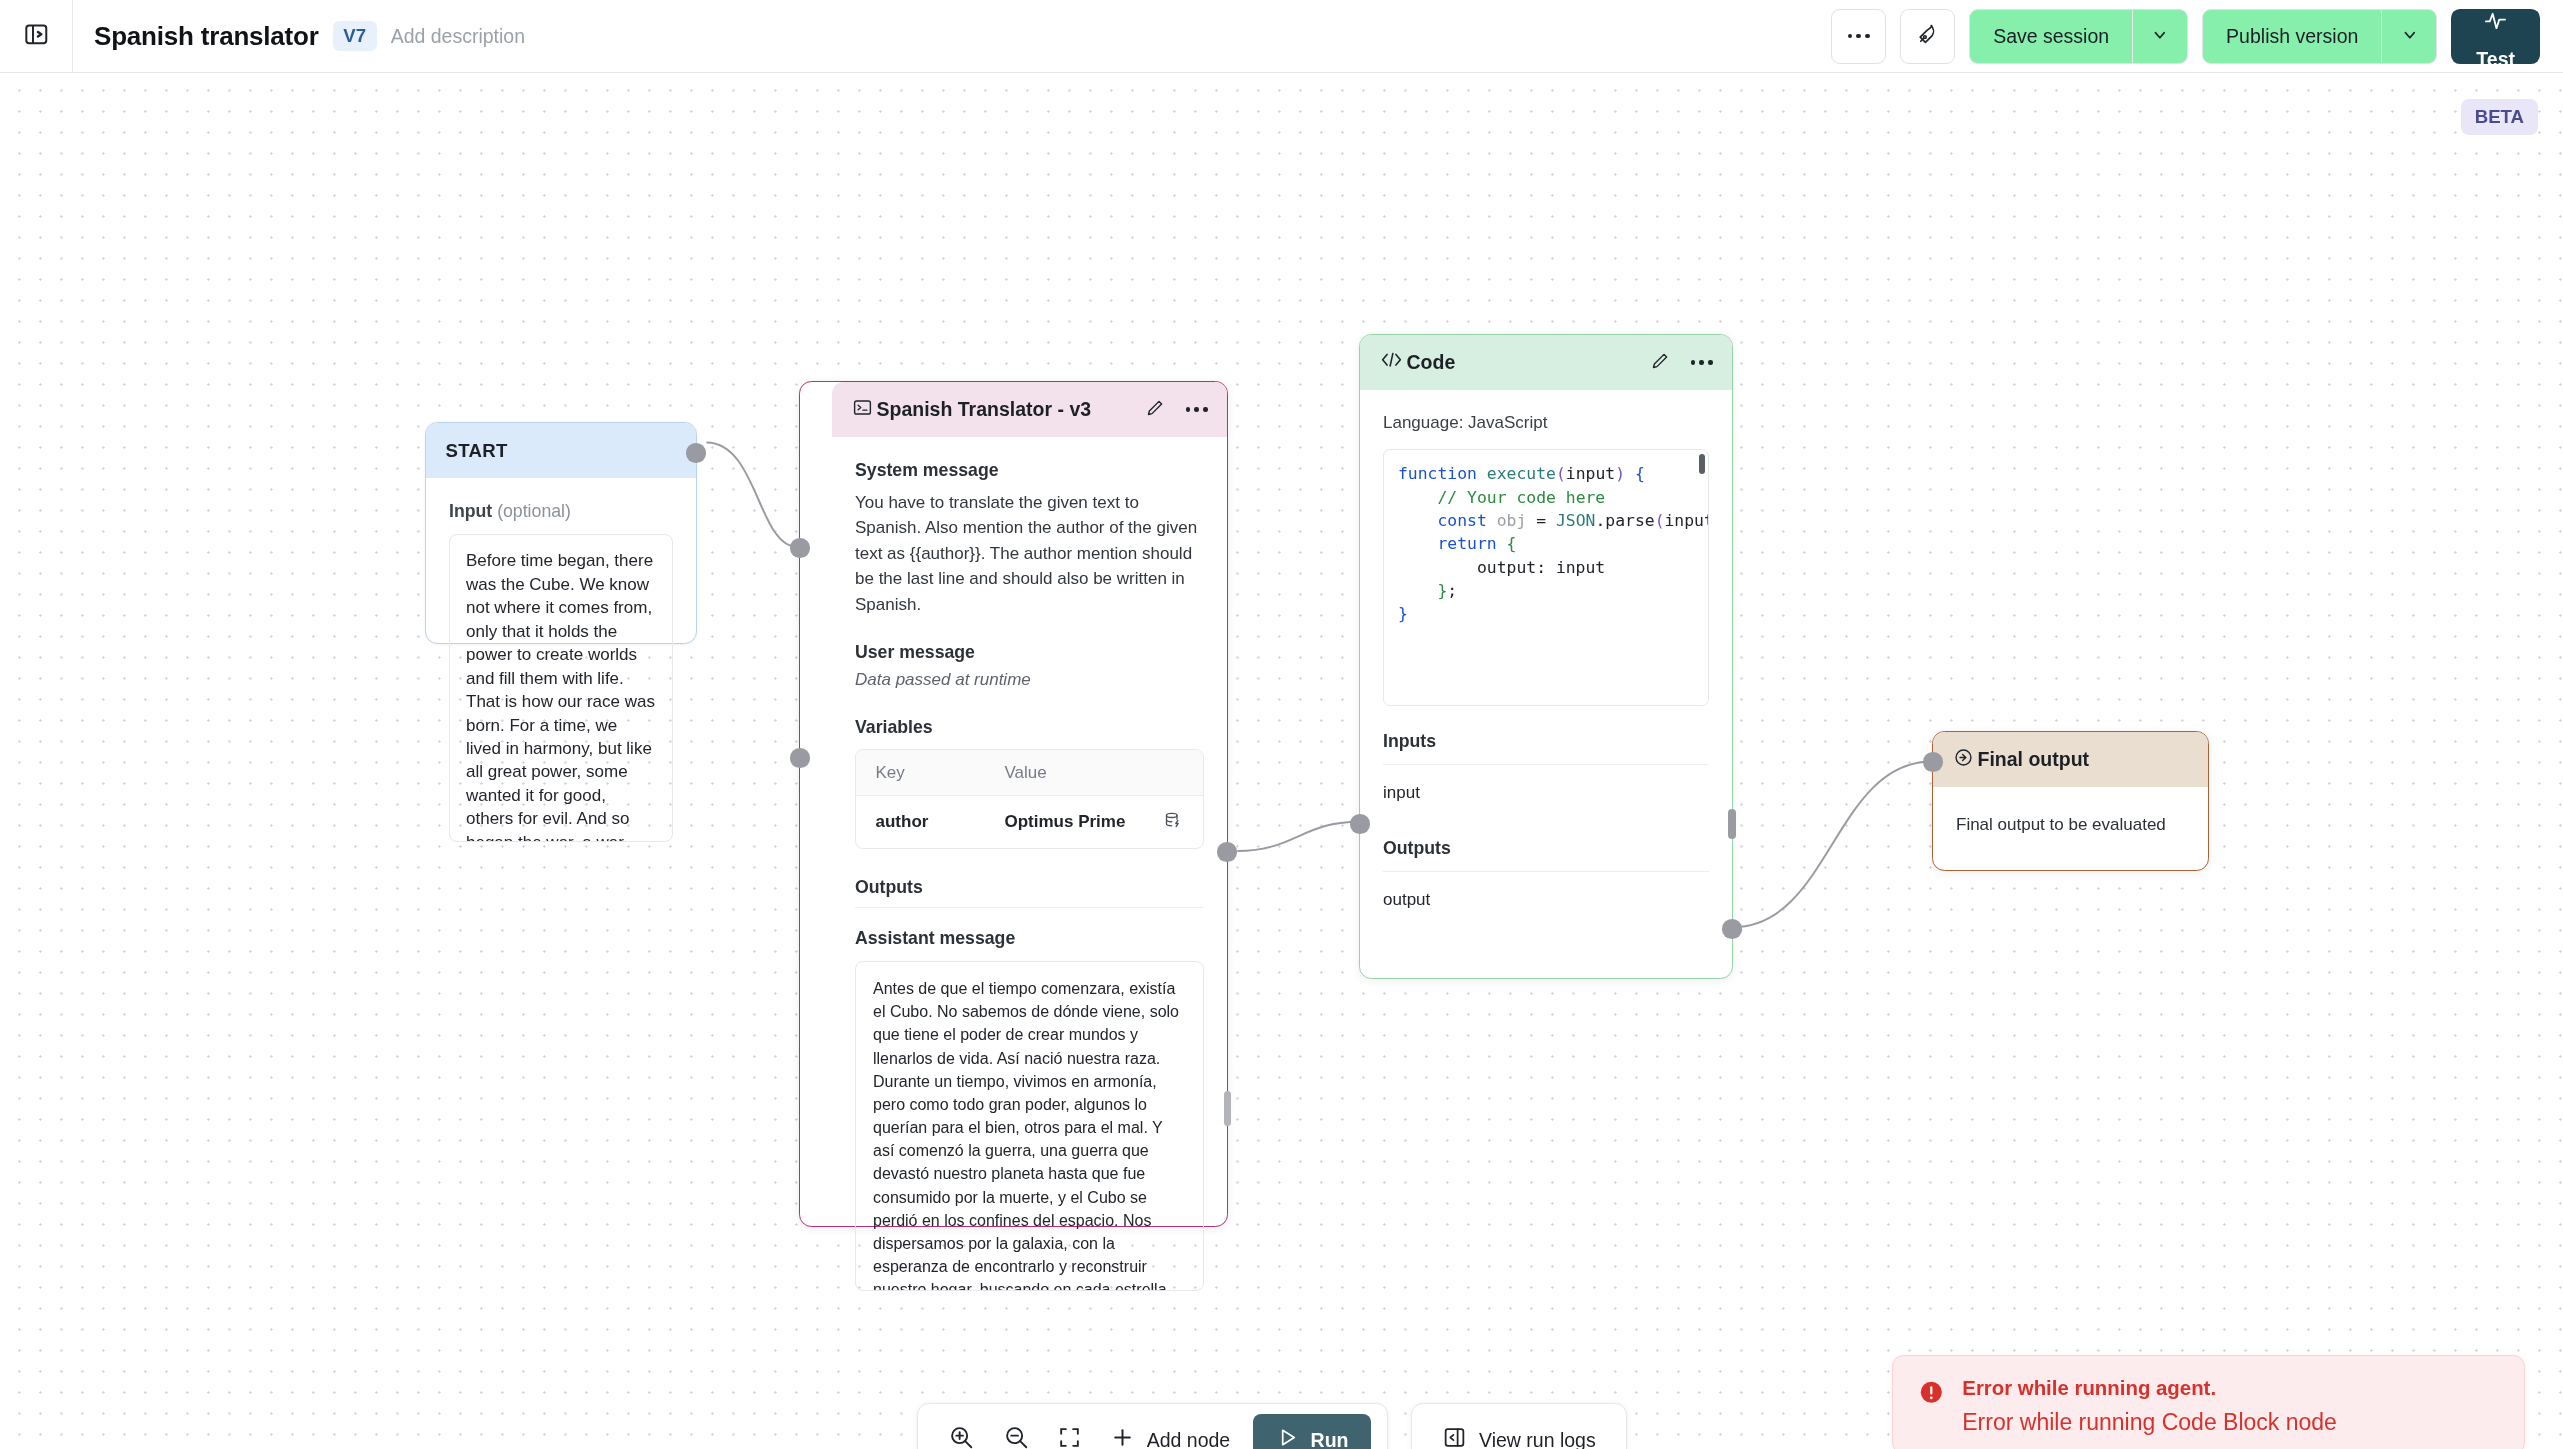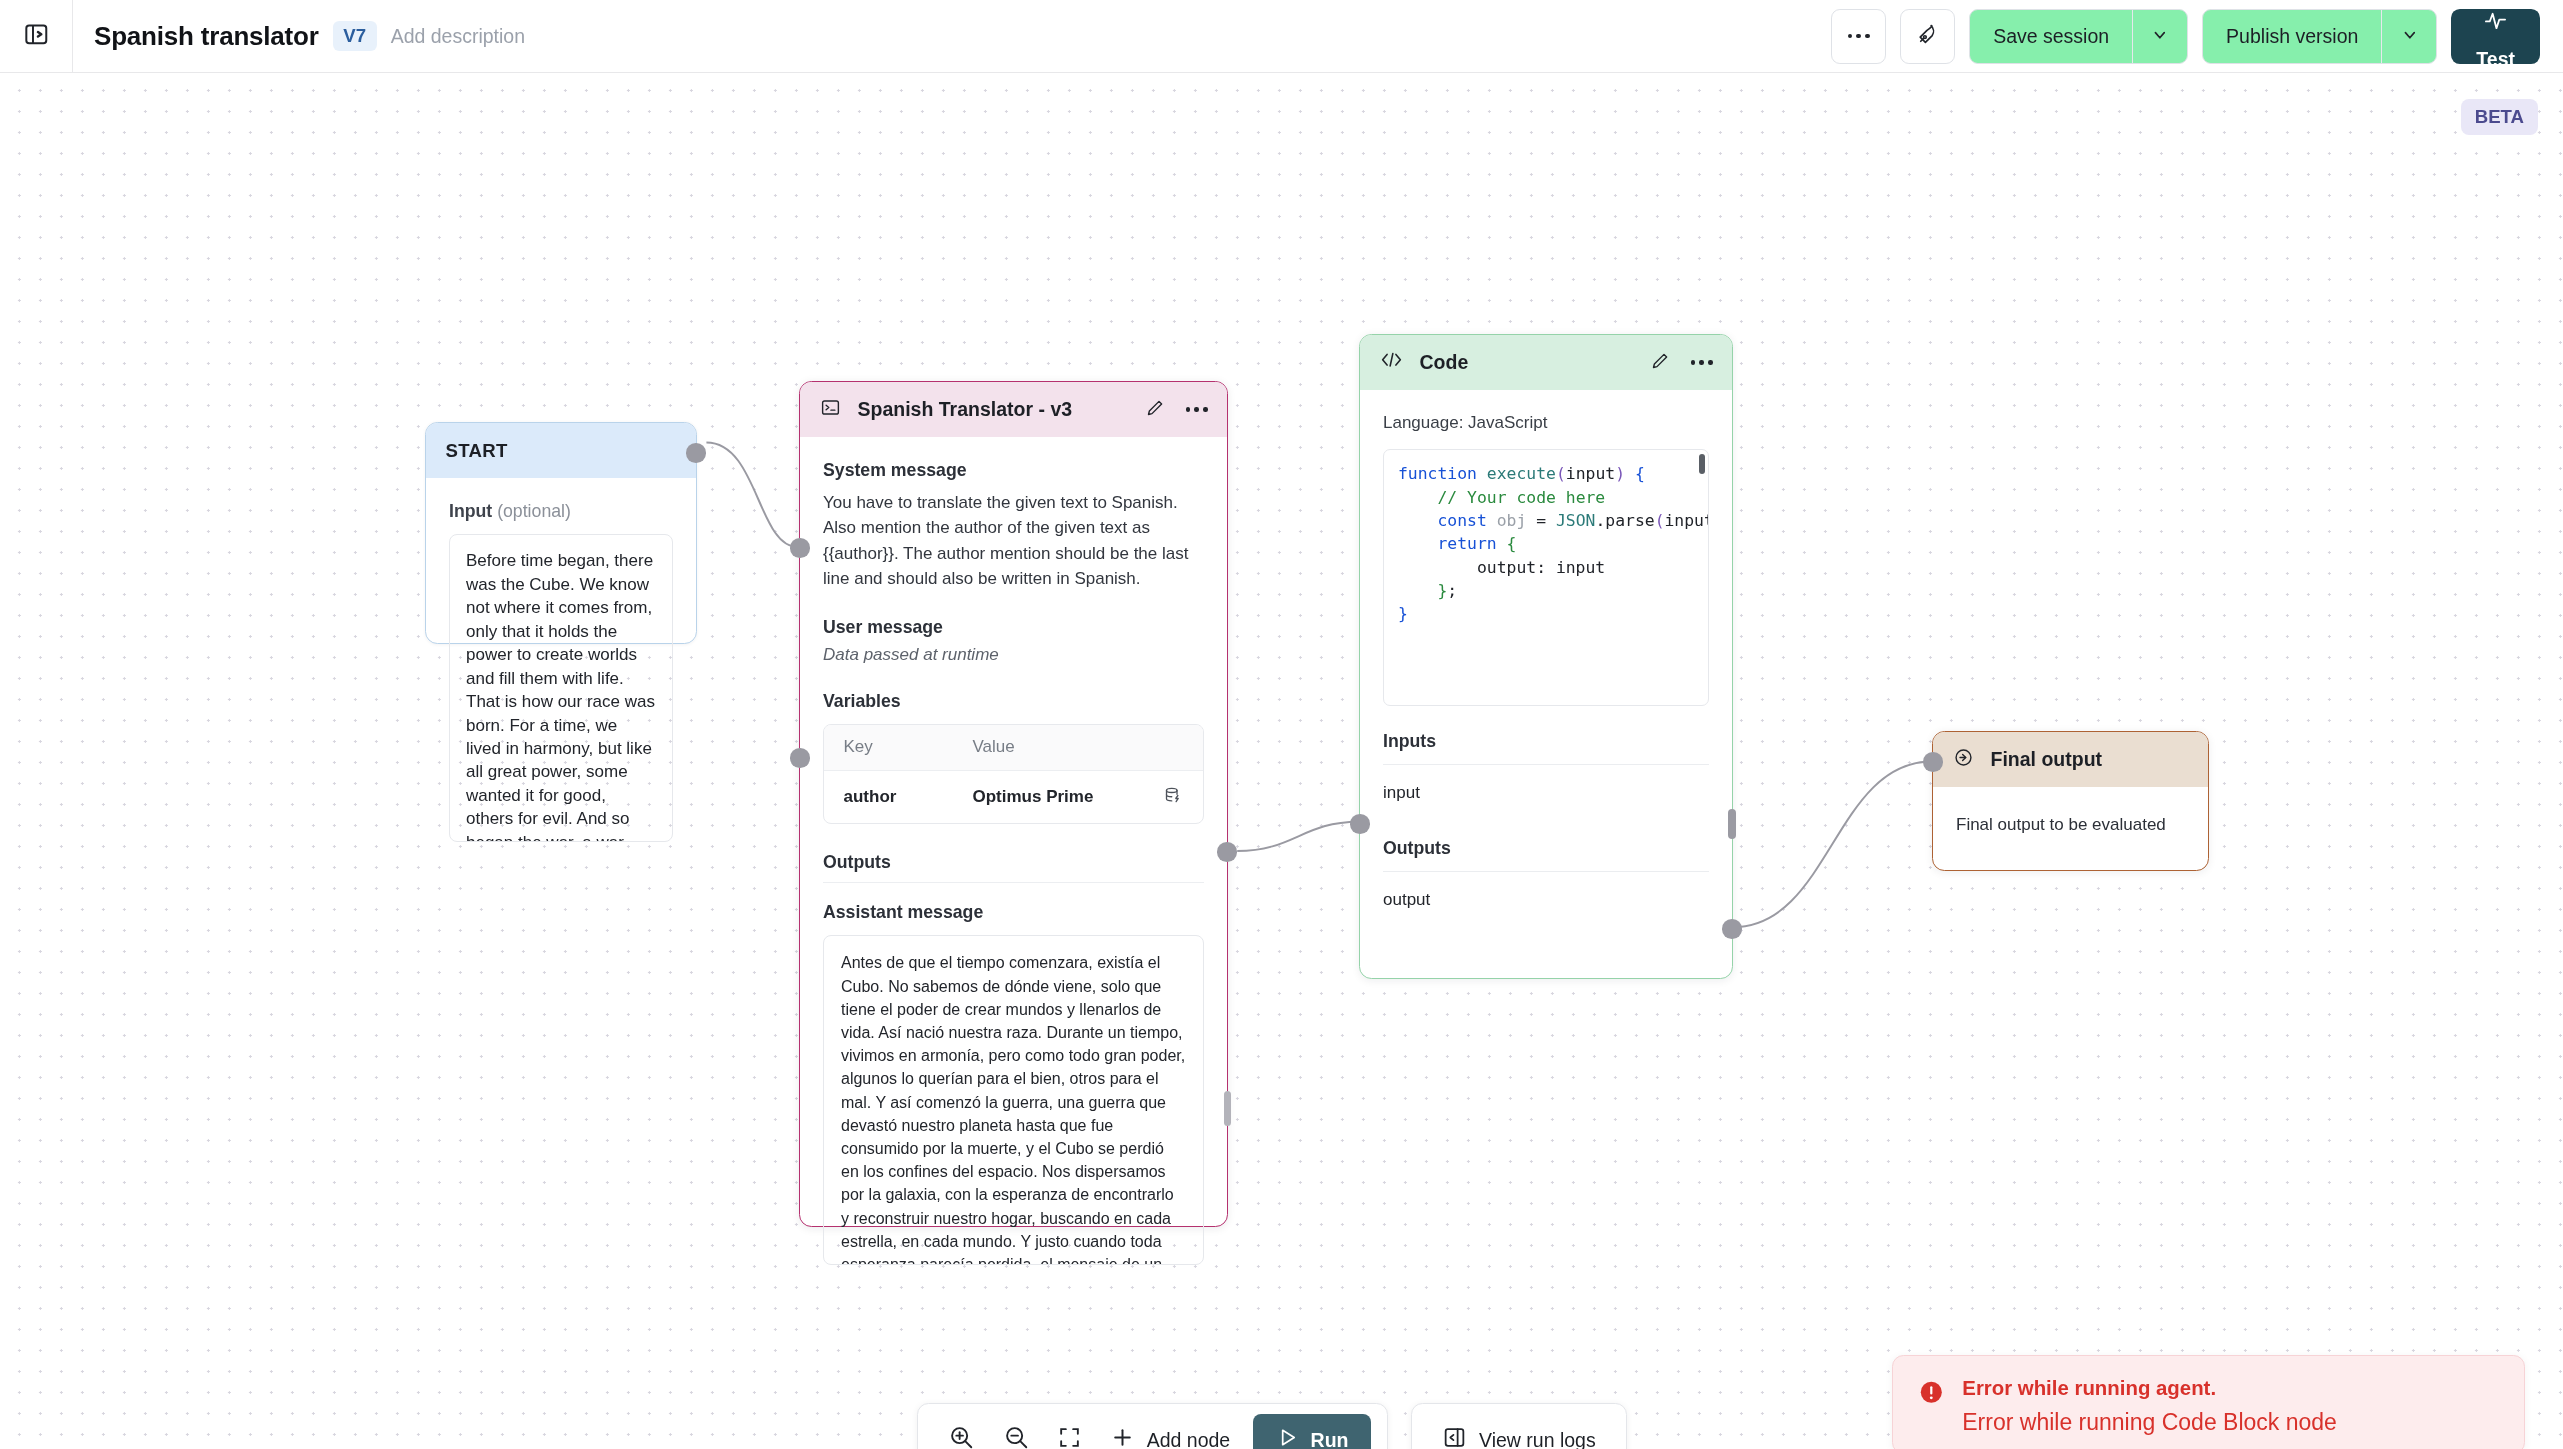--- a/index.html
+++ b/index.html
@@ -76,21 +76,21 @@
     position: absolute; top: 26px; right: 25px;
     background: #e9e7f7; color: #4b4a8e;
     font-size: 18.6px; font-weight: 600;
     padding: 7px 14px; border-radius: 8px;
   }
 
   svg.edges { position: absolute; inset: 0; width: 2563px; height: 1377px; pointer-events: none; }
 
   .node { position: absolute; background: #fff; border-radius: 12.4px; }
   .node-head {
-    display: flex; align-items: center; gap: 17px;
+    display: flex; align-items: center; gap: 4px;
     padding: 0 19.5px; height: 55px;
     border-radius: 11.5px 11.5px 0 0;
     font-size: 19.5px; font-weight: 600; color: #1d2026;
   }
   .node-head .hd-actions { margin-left: auto; display: flex; align-items: center; gap: 19.5px; }
   .node-body { padding: 23px 23px 23px 23px; }
 
   .port {
     position: absolute; width: 19.5px; height: 19.5px;
     background: #9a9aa2; border-radius: 50%;
@@ -111,20 +111,21 @@
     padding: 14px 16px 0 16px;
     font-size: 17px; line-height: 1.38; color: #22252b;
     height: 308px; overflow: hidden;
   }
 
   
   #node-translator {
     left: 799px; top: 308px; width: 429px; height: 846px;
     border: 1.3px solid #b5316f;
     box-shadow: 0 1.8px 8.9px rgba(16,24,40,.08);
+    padding-left: 32px;
   }
   #node-translator .node-head { background: #f3e2ec; }
   .sec-label { font-size: 17.7px; font-weight: 600; color: #2c3038; }
   .sec-text { font-size: 17px; line-height: 1.5; color: #32363e; margin-top: 8.9px; }
   .sec-italic { font-size: 17px; color: #5d626b; font-style: italic; margin-top: 7px; }
   .vars-table { margin-top: 11.5px; border: 0.9px solid #e7e9ed; border-radius: 8px; overflow: hidden; }
   .vars-head { display: flex; background: #fafafb; border-bottom: 0.9px solid #eceef1; padding: 12.4px 19.5px; }
   .vars-head div { font-size: 17px; color: #777d86; }
   .vars-row { display: flex; align-items: center; padding: 14px 19.5px; font-weight: bold; }
   .vars-row div { font-size: 17px; color: #22252b; }

